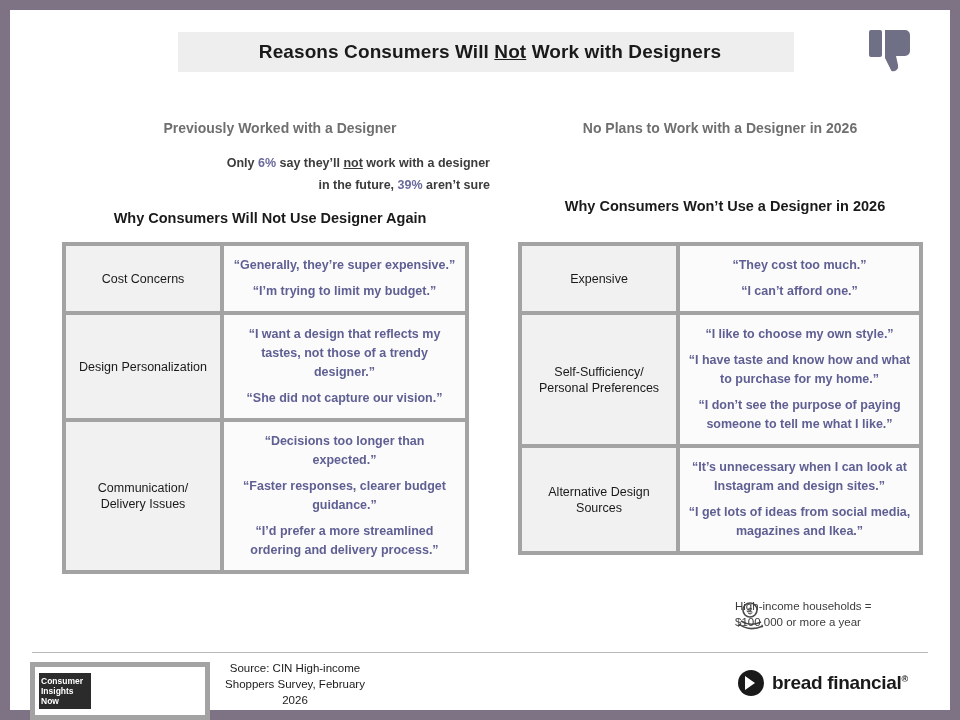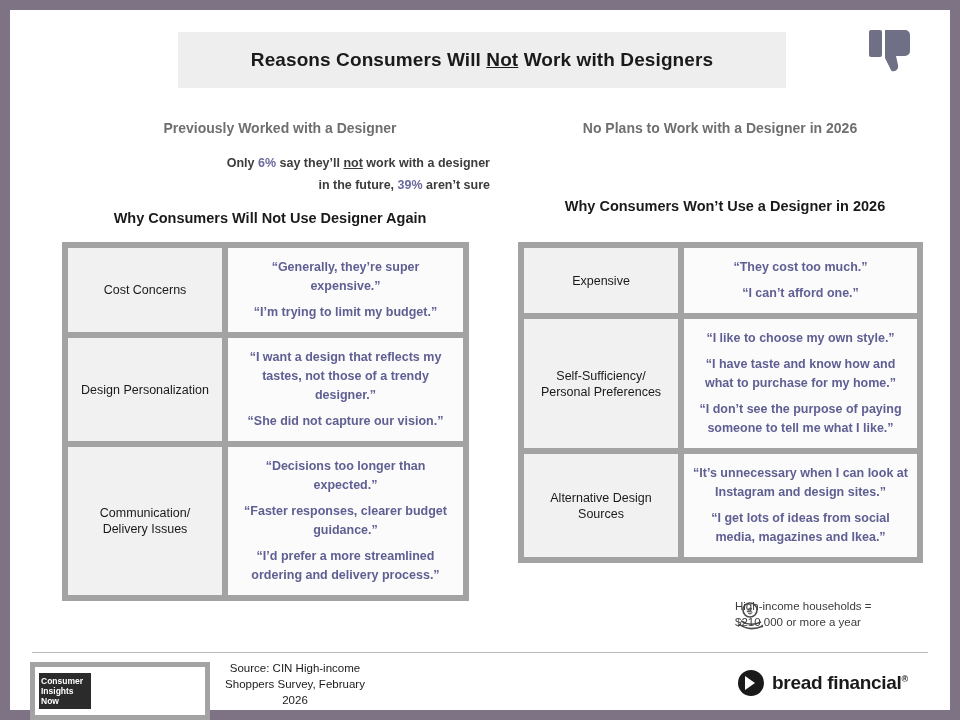--- a/index.html
+++ b/index.html
@@ -21,25 +21,26 @@
     height: 700px;
     background: #ffffff;
   }
 
   
   .title-band {
     position: absolute;
     left: 168px;
     top: 22px;
     width: 608px;
-    height: 56px;
+    height: 40px;
     background: #eeeeee;
     display: flex;
     align-items: center;
     justify-content: center;
+    padding-left: 8px;
   }
   .title-band .title-text {
     font-size: 19px;
     font-weight: bold;
     color: #1a1a1a;
     letter-spacing: 0.1px;
   }
   .title-band .title-text u {
     text-decoration: underline;
   }
@@ -91,21 +92,21 @@
   
   table.qtable {
     position: absolute;
     border-collapse: collapse;
     table-layout: fixed;
   }
   table.qtable.left { left: 52px; top: 232px; width: 407px; }
   table.qtable.right { left: 508px; top: 232px; width: 405px; }
 
   table.qtable td {
-    border: 6px solid #a3a3a3;
+    border: 4px solid #a3a3a3;
     vertical-align: middle;
     padding: 10px 8px;
   }
   table.qtable td.cat {
     width: 138px;
     text-align: center;
     font-size: 12.5px;
     font-weight: normal;
     color: #1a1a1a;
     background: #f1f1f1;
@@ -324,21 +325,21 @@
   <div class="hi-icon">
     <svg width="34" height="30" viewBox="0 0 34 30">
       <circle cx="13" cy="8" r="7" fill="none" stroke="#4a4a4a" stroke-width="1.6"></circle>
       <text x="13" y="12" font-size="9" text-anchor="middle" fill="#4a4a4a" font-family="Liberation Sans, sans-serif">$</text>
       <path d="M2 22 q10 8 24 2" fill="none" stroke="#4a4a4a" stroke-width="1.6"></path>
       <path d="M4 19 q9 6 20 1" fill="none" stroke="#4a4a4a" stroke-width="1.6"></path>
     </svg>
   </div>
   <div class="hi-note">
     <span>High-income households =</span><br>
-    <span>$210,000 or more a year</span>
+    <span>$100,000 or more a year</span>
   </div>
 
   <div class="footer-rule"></div>
 
   <div class="logo-box">
     <div class="cin-mark">Consumer Insights Now</div>
   </div>
 
   <div class="source">Source: CIN High-income Shoppers Survey, February 2026</div>
 

